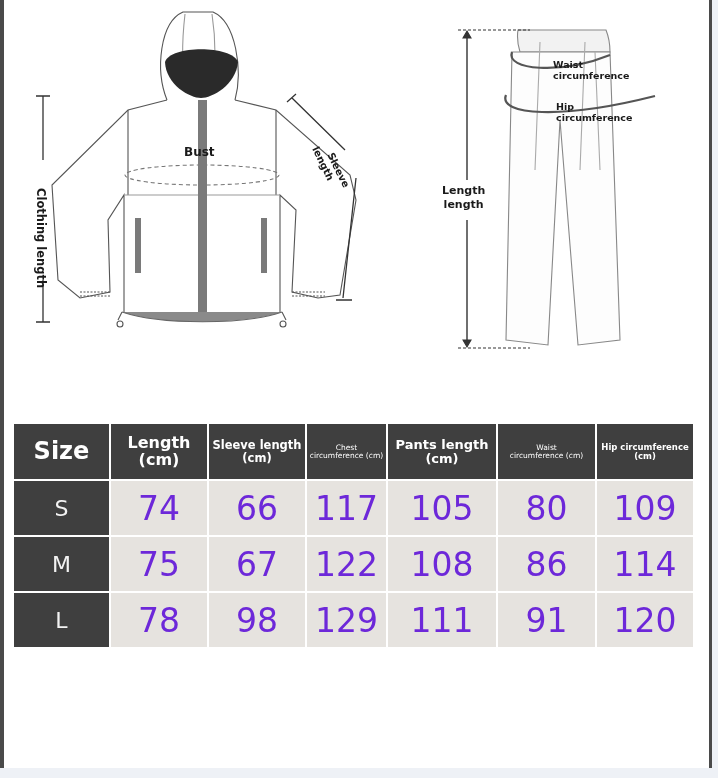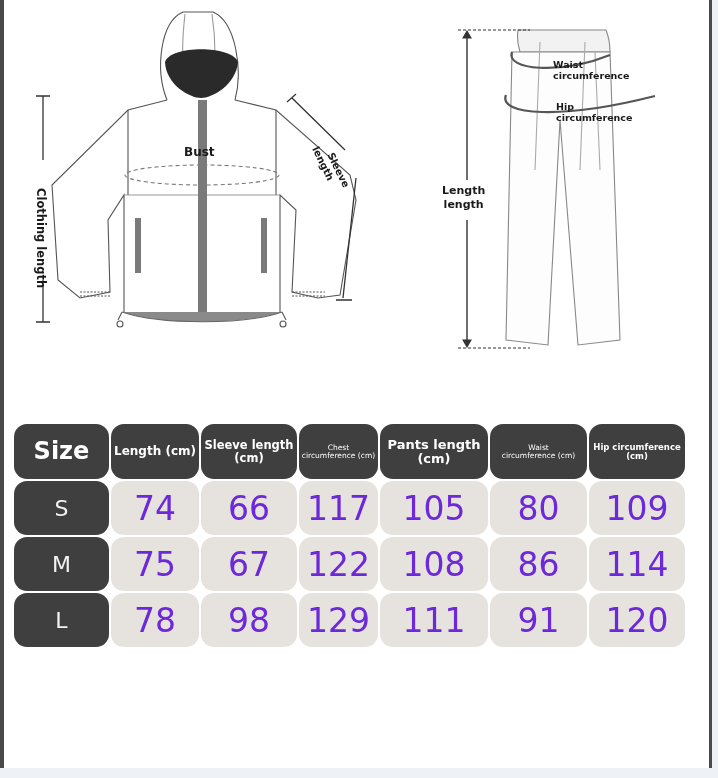--- a/index.html
+++ b/index.html
@@ -4,24 +4,24 @@
 <style>
   html, body { margin:0; padding:0; }
   body { width:718px; height:778px; background:#eef1f6; position:relative; overflow:hidden; font-family:"Liberation Sans", sans-serif; }
   .page { position:absolute; left:0; top:0; width:712px; height:768px; background:#ffffff; }
   .lborder { position:absolute; left:0; top:0; width:4px; height:768px; background:#4a4a4a; }
   .rborder { position:absolute; left:709px; top:0; width:3px; height:768px; background:#4a4a4a; }
   .illus { position:absolute; left:0; top:0; width:712px; height:410px; }
   .illus svg { position:absolute; left:0; top:0; }
   .lbl { position:absolute; font-family:"DejaVu Sans", sans-serif; font-weight:bold; color:#1a1a1a; white-space:nowrap; }
   table.sz { position:absolute; left:12px; top:422px; border-collapse:separate; border-spacing:2px; }
-  table.sz td, table.sz th { padding:0; text-align:center; vertical-align:middle;border-radius:13px; }
+  table.sz td, table.sz th { padding:0; text-align:center; vertical-align:middle; }
   th { background:#3f3f3f; color:#ffffff; font-family:"DejaVu Sans", sans-serif; font-weight:bold; height:55px; line-height:1.05; }
   th.size { font-size:24px; width:95px; }
-  th.c1 { width:88px; font-size:12px; }
+  th.c1 { width:96px; font-size:16px; }
   th.c2 { width:96px; font-size:11.5px; }
   th.c3 { width:79px; font-size:7.5px; font-weight:normal; }
   th.c4 { width:108px; font-size:13px; }
   th.c5 { width:97px; font-size:7.5px; font-weight:normal; }
   th.c6 { width:96px; font-size:8.5px; font-weight:bold; }
   td.sizecell { background:#3f3f3f; color:#f2f2f2; font-size:22px; font-family:"DejaVu Sans", sans-serif; }
   td.val { background:#e6e3df; color:#6d28d9; font-size:33px; font-family:"DejaVu Sans", sans-serif; }
   tr.data td { height:54px; }
 </style>
 </head>

